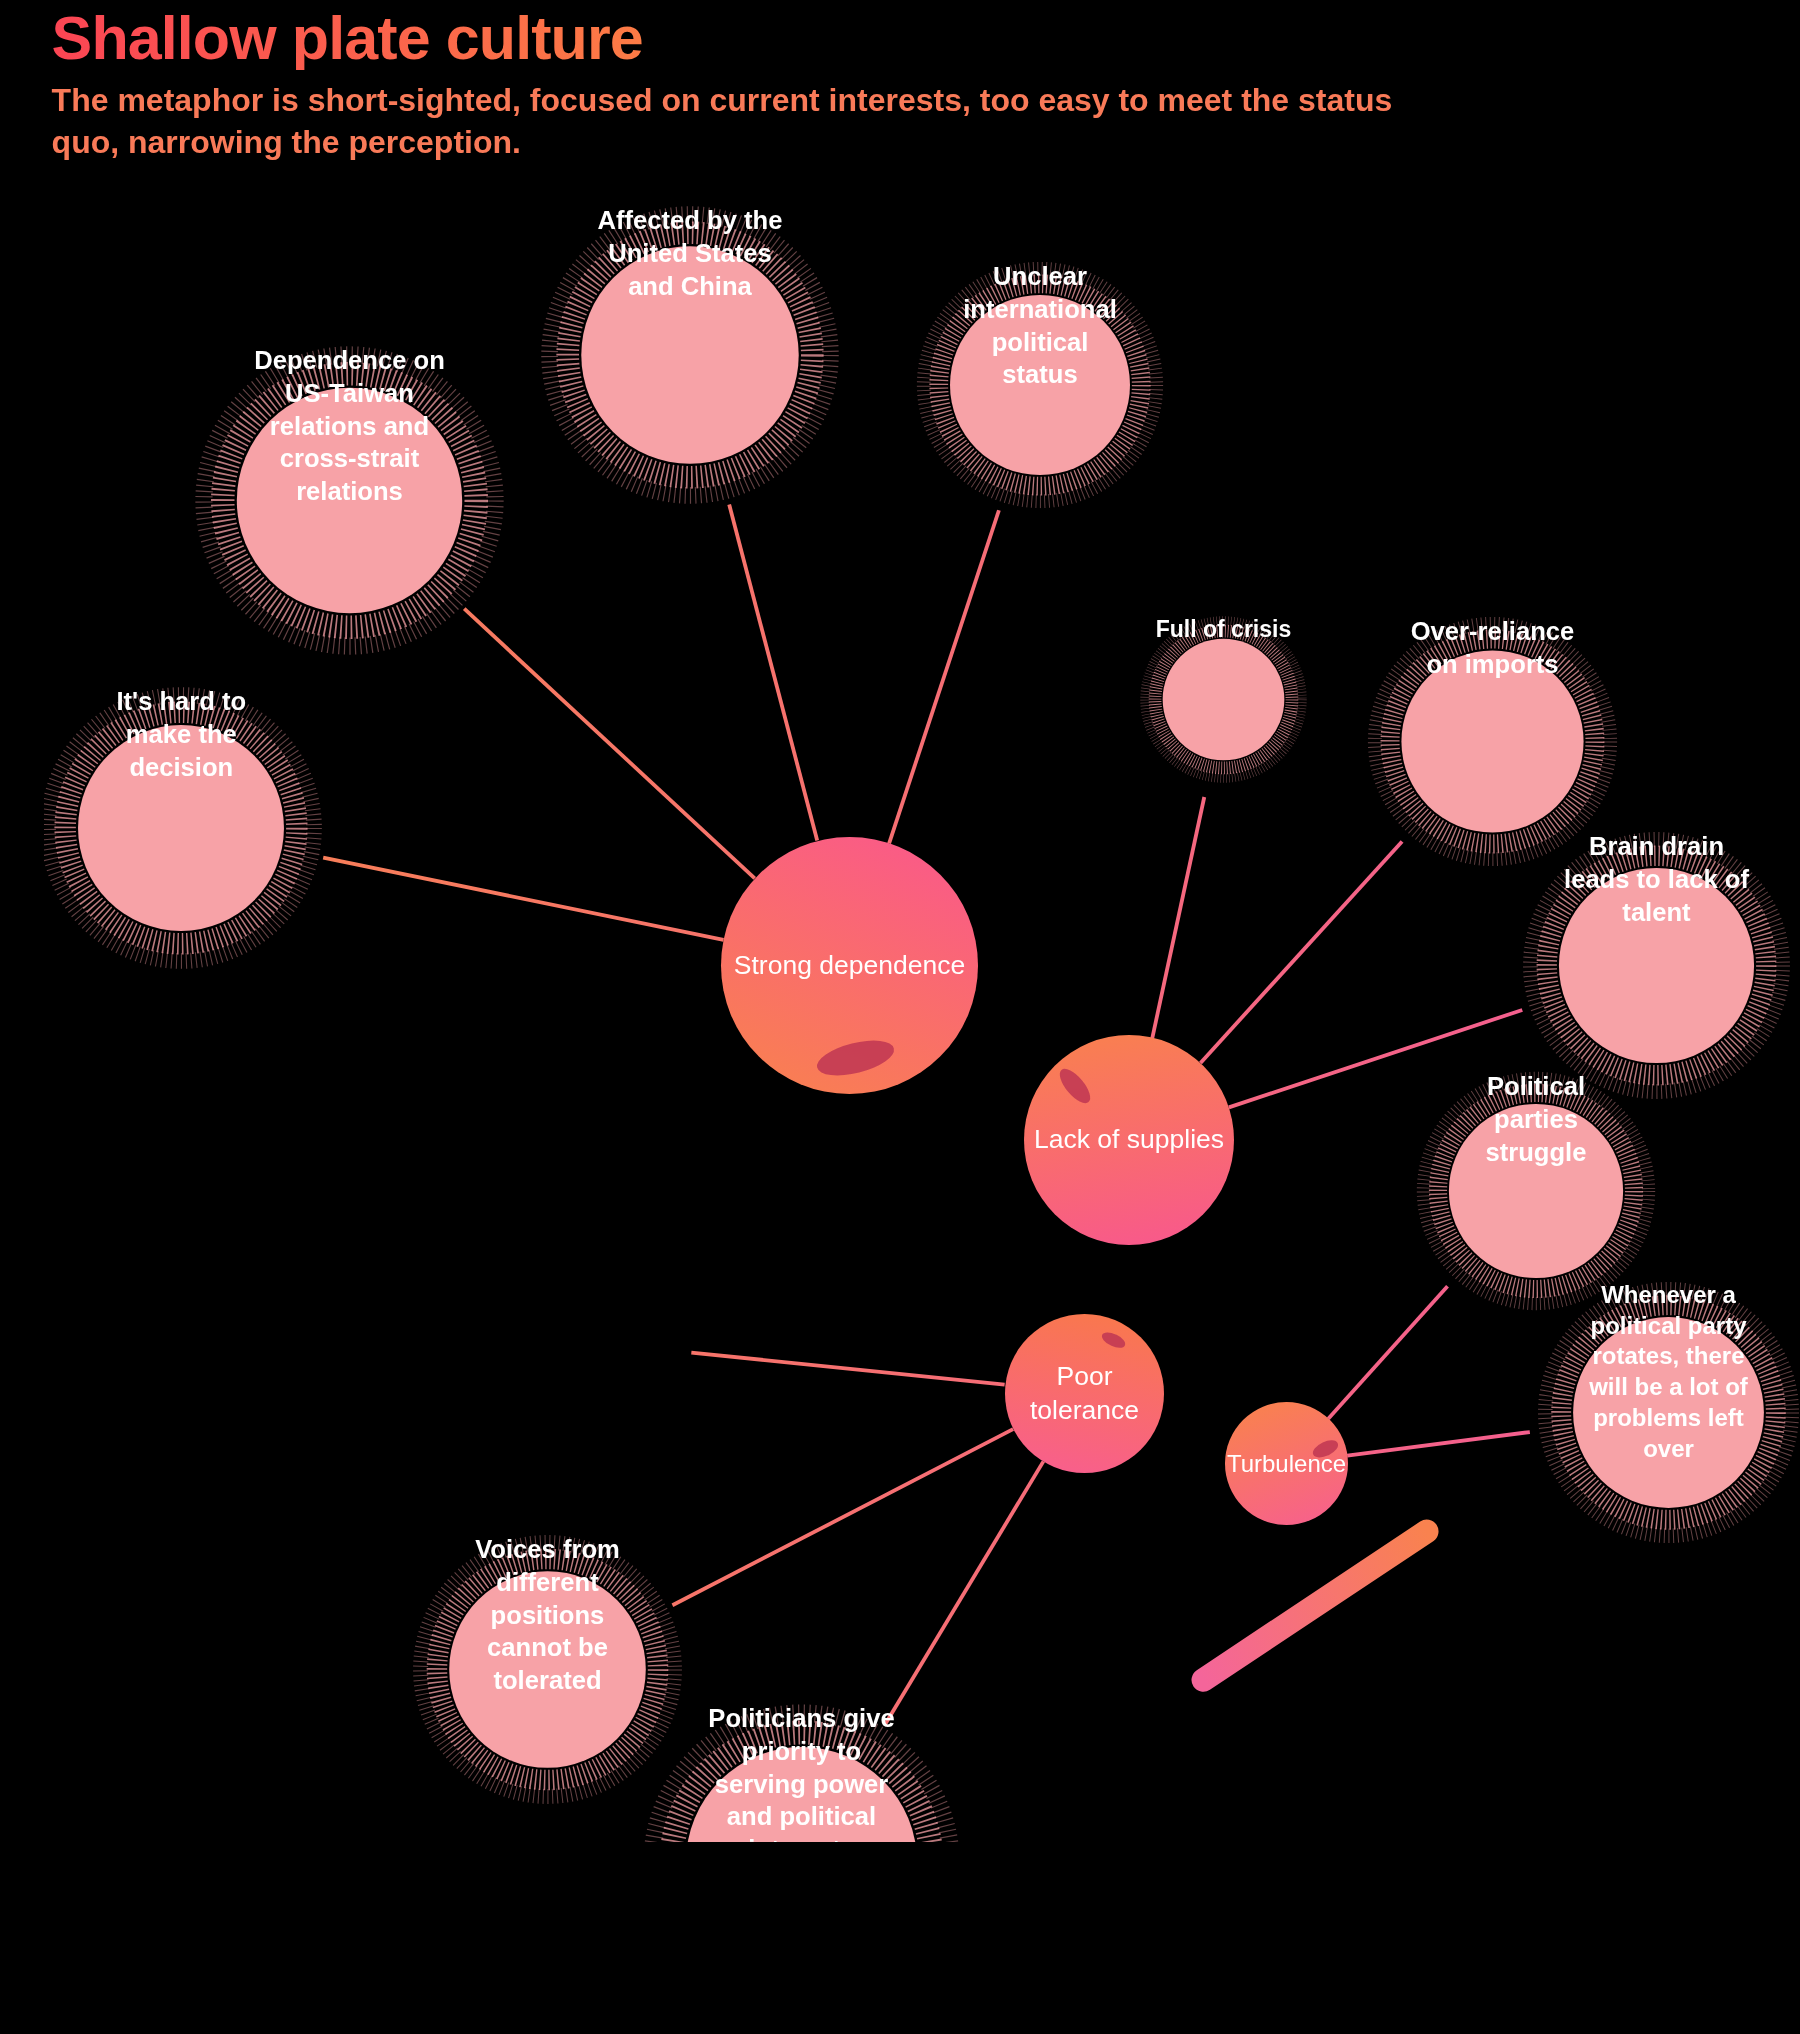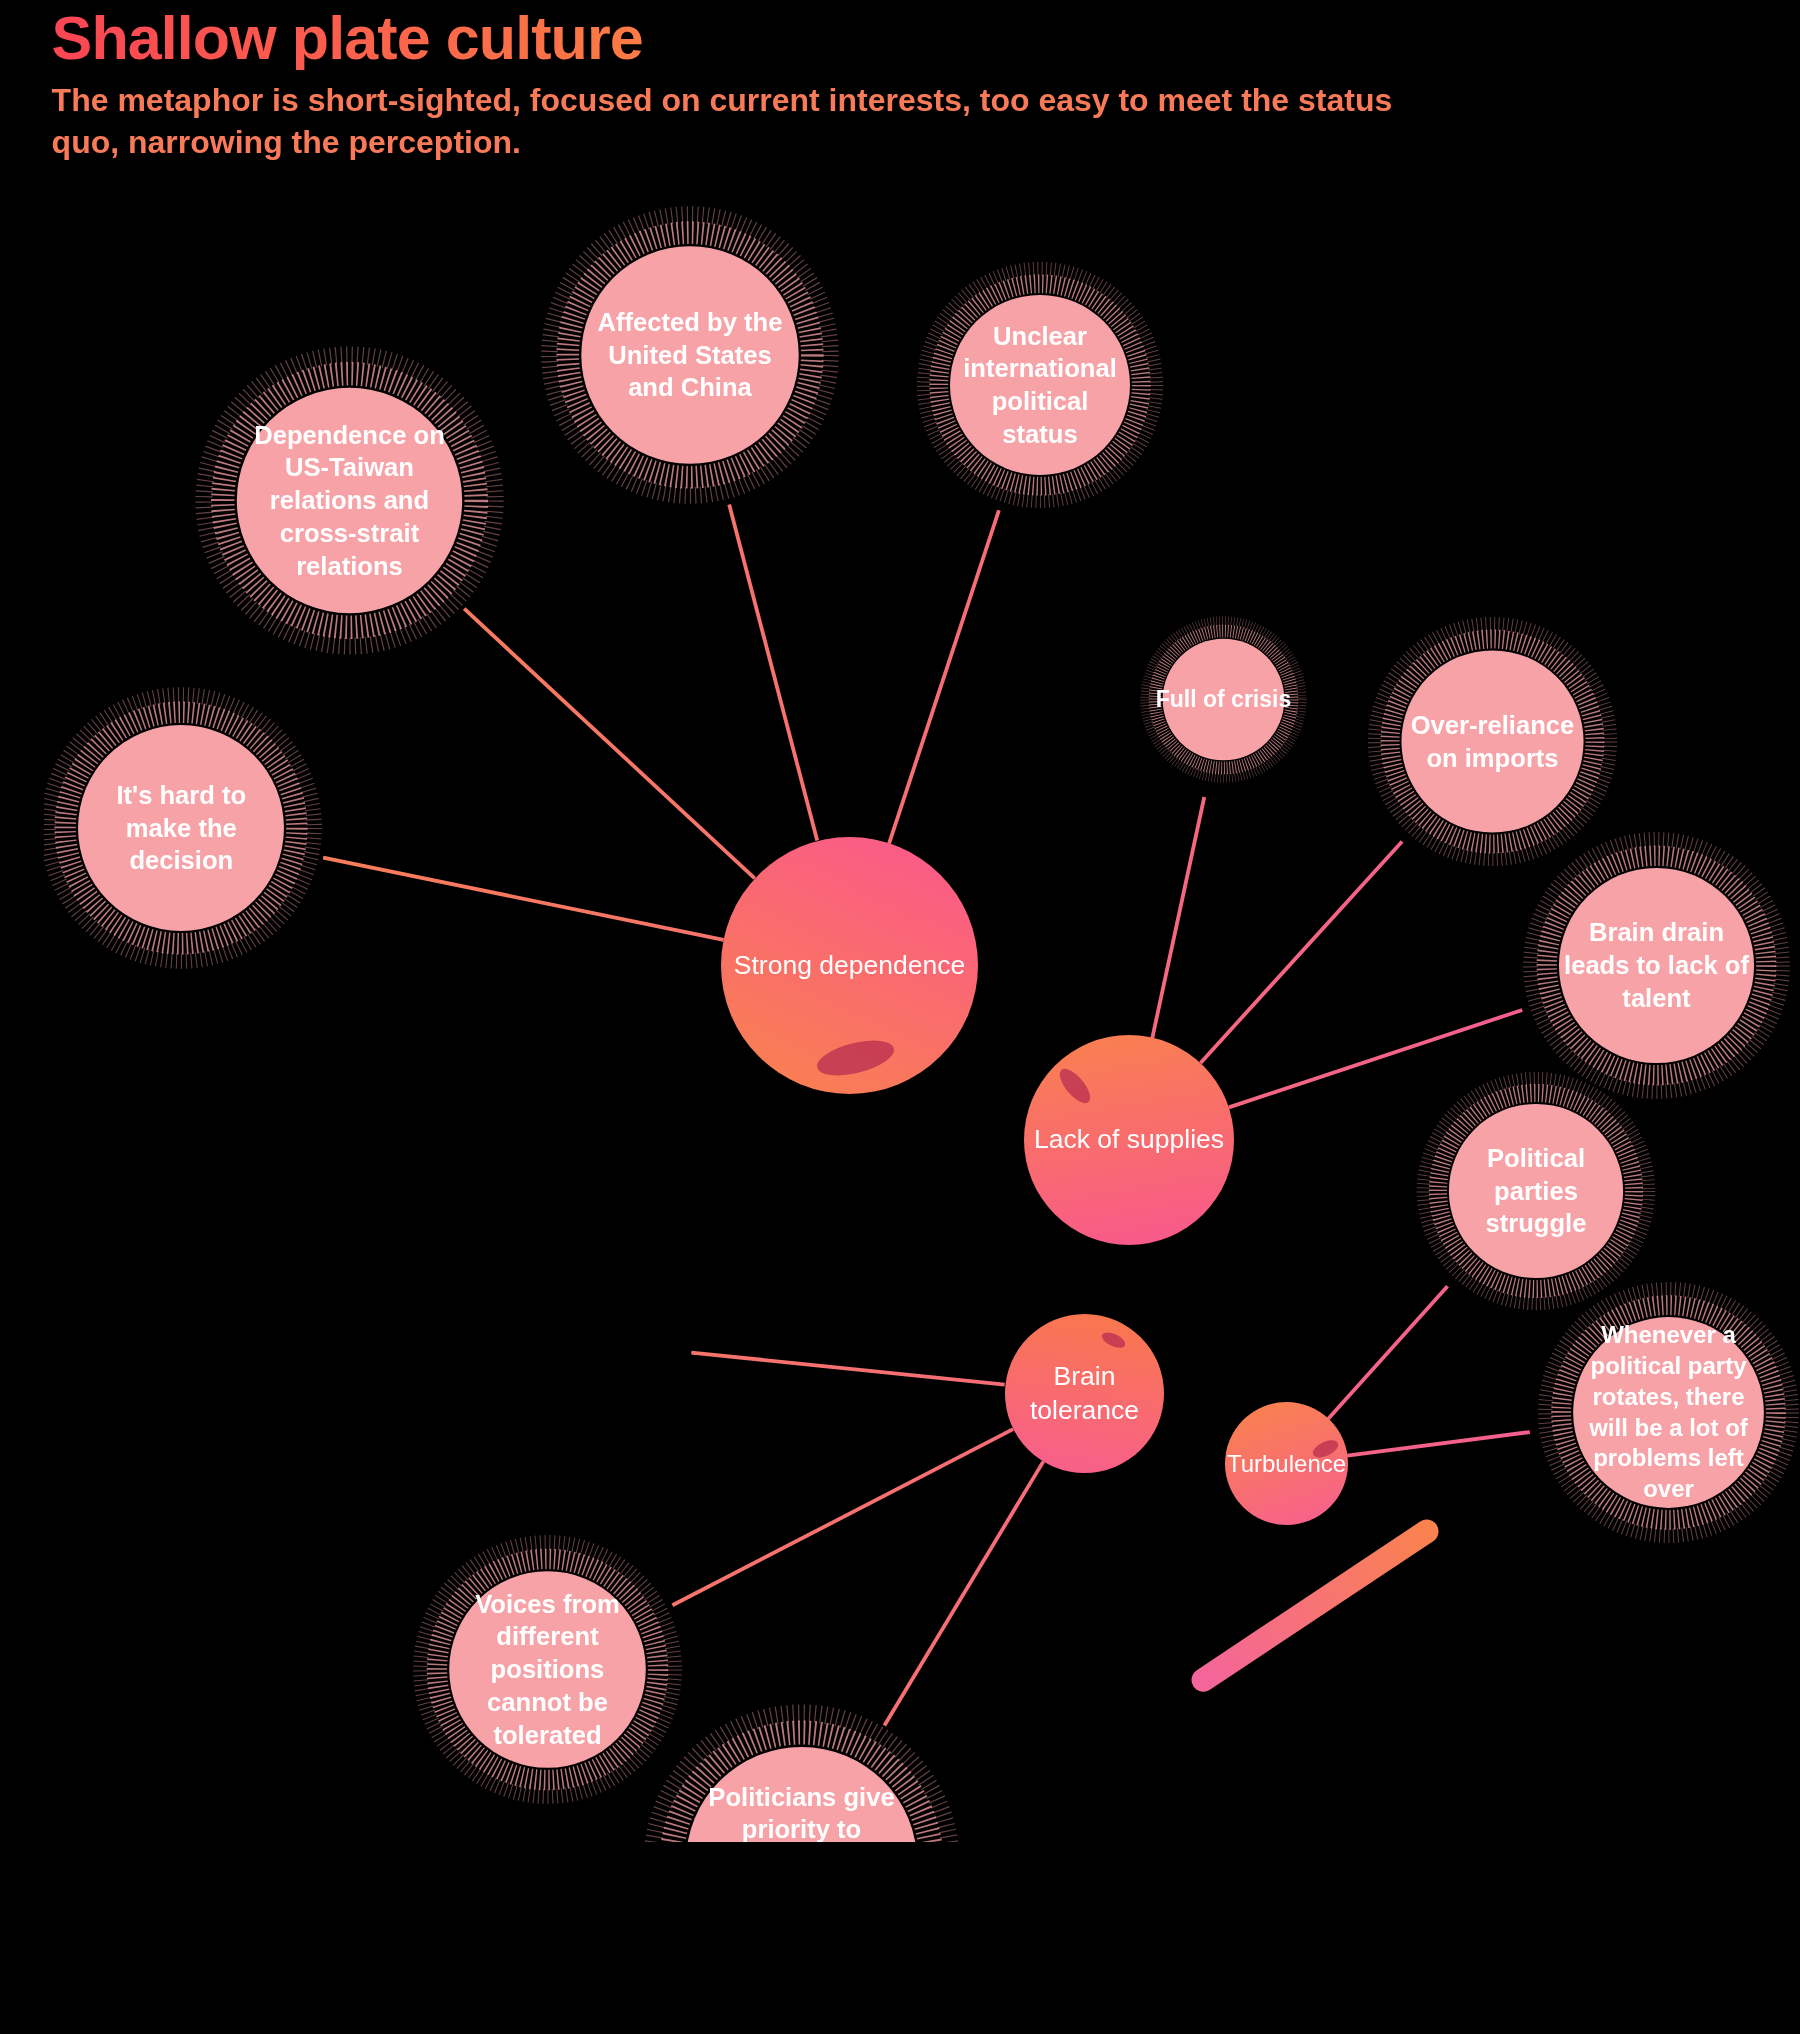--- a/index.html
+++ b/index.html
@@ -16,21 +16,21 @@
     -webkit-background-clip:text;background-clip:text;color:transparent;
     display:inline-block;
   }
   .subtitle{
     margin-top:9.5px;font-size:32px;font-weight:700;color:#f97a58;
     line-height:1.32;max-width:1382px;
   }
   
   .links{position:absolute;left:0;top:0;}
   
-  .sat{position:absolute;display:flex;align-items:center;justify-content:center;}
+  .sat{position:absolute;display:flex;align-items:flex-start;justify-content:center;}
   .sat .fuzz{position:absolute;inset:0;width:100%;height:100%;}
   .sat-label{
     position:relative;z-index:2;color:#ffffff;font-weight:700;text-align:center;
     font-size:25.6px;line-height:1.28;width:70%;
   }
   
   .core{position:absolute;border-radius:50%;display:flex;align-items:center;justify-content:center;overflow:hidden;}
   .crater{position:absolute;border-radius:50%;background:#c23a53;opacity:.9;}
   .core-label{
     position:relative;z-index:2;color:#ffffff;font-weight:400;text-align:center;
@@ -166,21 +166,21 @@
     <div class="core-label" style="width:92%">Strong dependence</div>
   </div>
 
   <div class="core" style="left:980px;top:1035px;width:210px;height:210px;background:linear-gradient(170deg,#f97e52 8%,#f8598b 95%)">
     <div class="crater" style="left:30px;top:42px;width:42px;height:18px;transform:rotate(50deg)"></div>
     <div class="core-label" style="width:95%">Lack of supplies</div>
   </div>
 
   <div class="core" style="left:961px;top:1314px;width:159px;height:159px;background:linear-gradient(190deg,#f9774f 8%,#f85f8c 95%)">
     <div class="crater" style="left:96px;top:20px;width:24.6px;height:12.3px;transform:rotate(25deg)"></div>
-    <div class="core-label" style="width:78%">Brain tolerance</div>
+    <div class="core-label" style="width:78%">Poor tolerance</div>
   </div>
 
   <div class="core" style="left:1181px;top:1402px;width:123px;height:123px;background:linear-gradient(160deg,#f9814f 8%,#f7608d 95%)">
     <div class="crater" style="left:87px;top:40px;width:26.5px;height:14px;transform:rotate(-25deg)"></div>
     <div class="core-label" style="width:110%;font-size:24px;white-space:nowrap">Turbulence</div>
   </div>
 
 </div>
 
 

